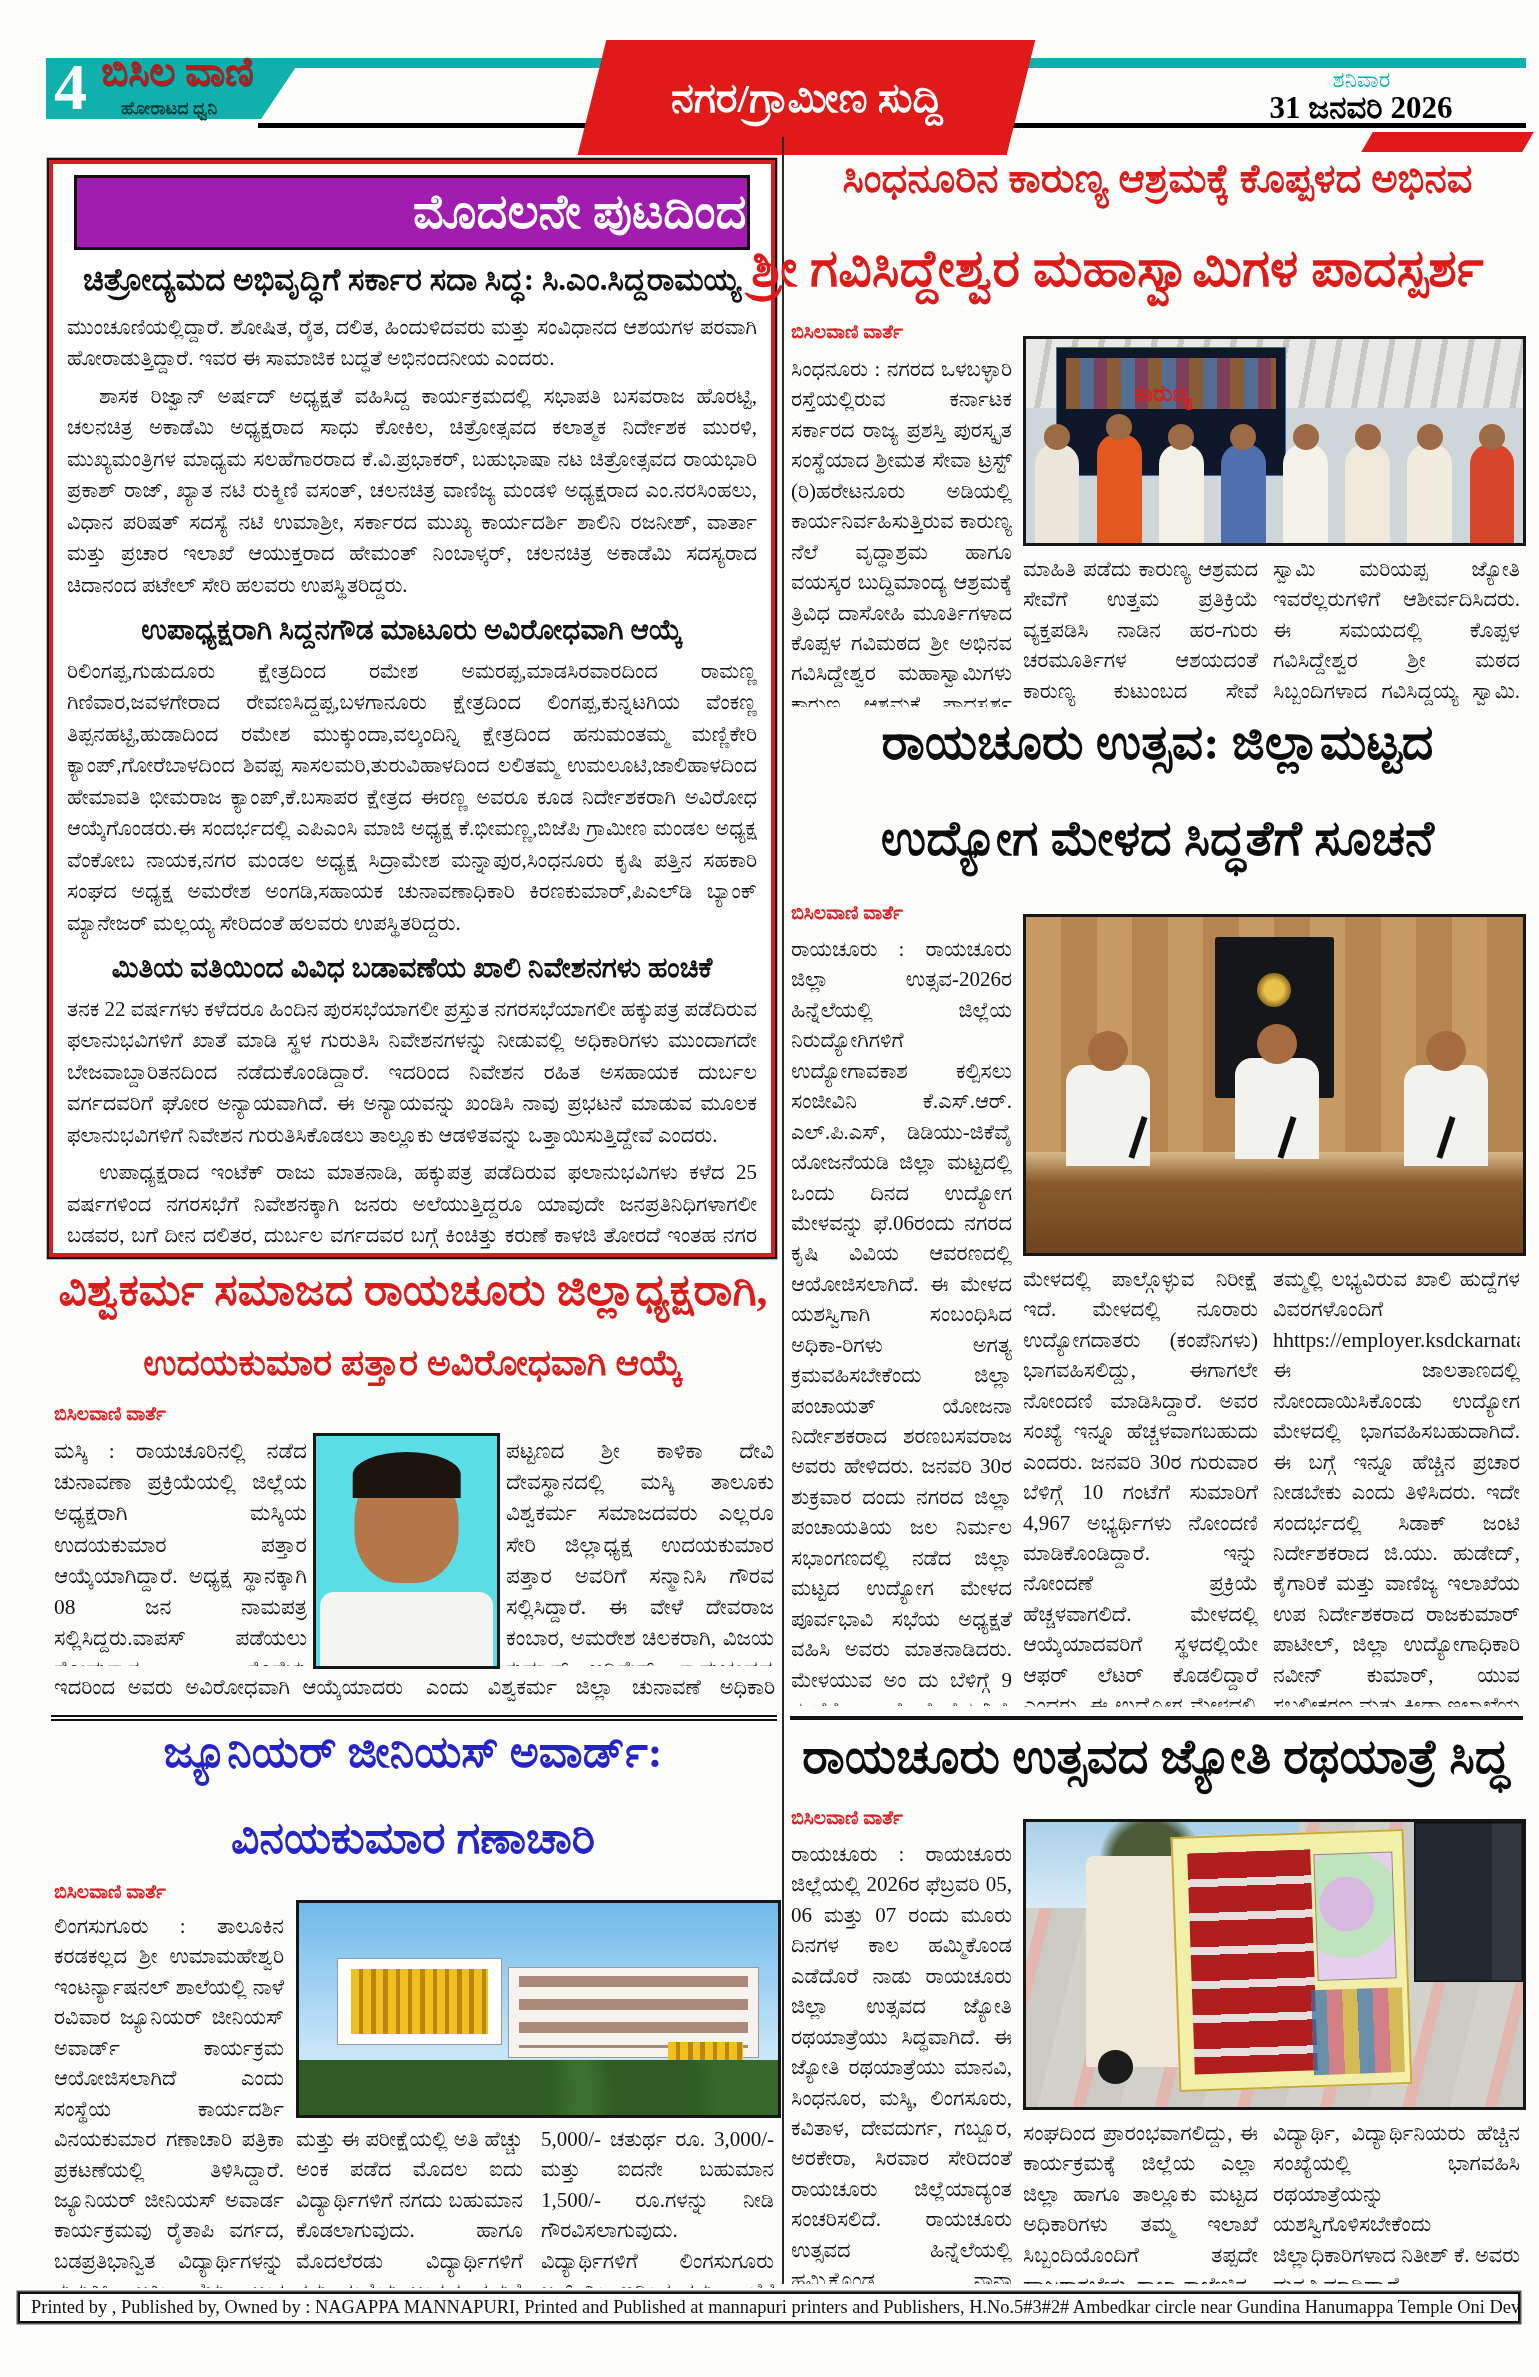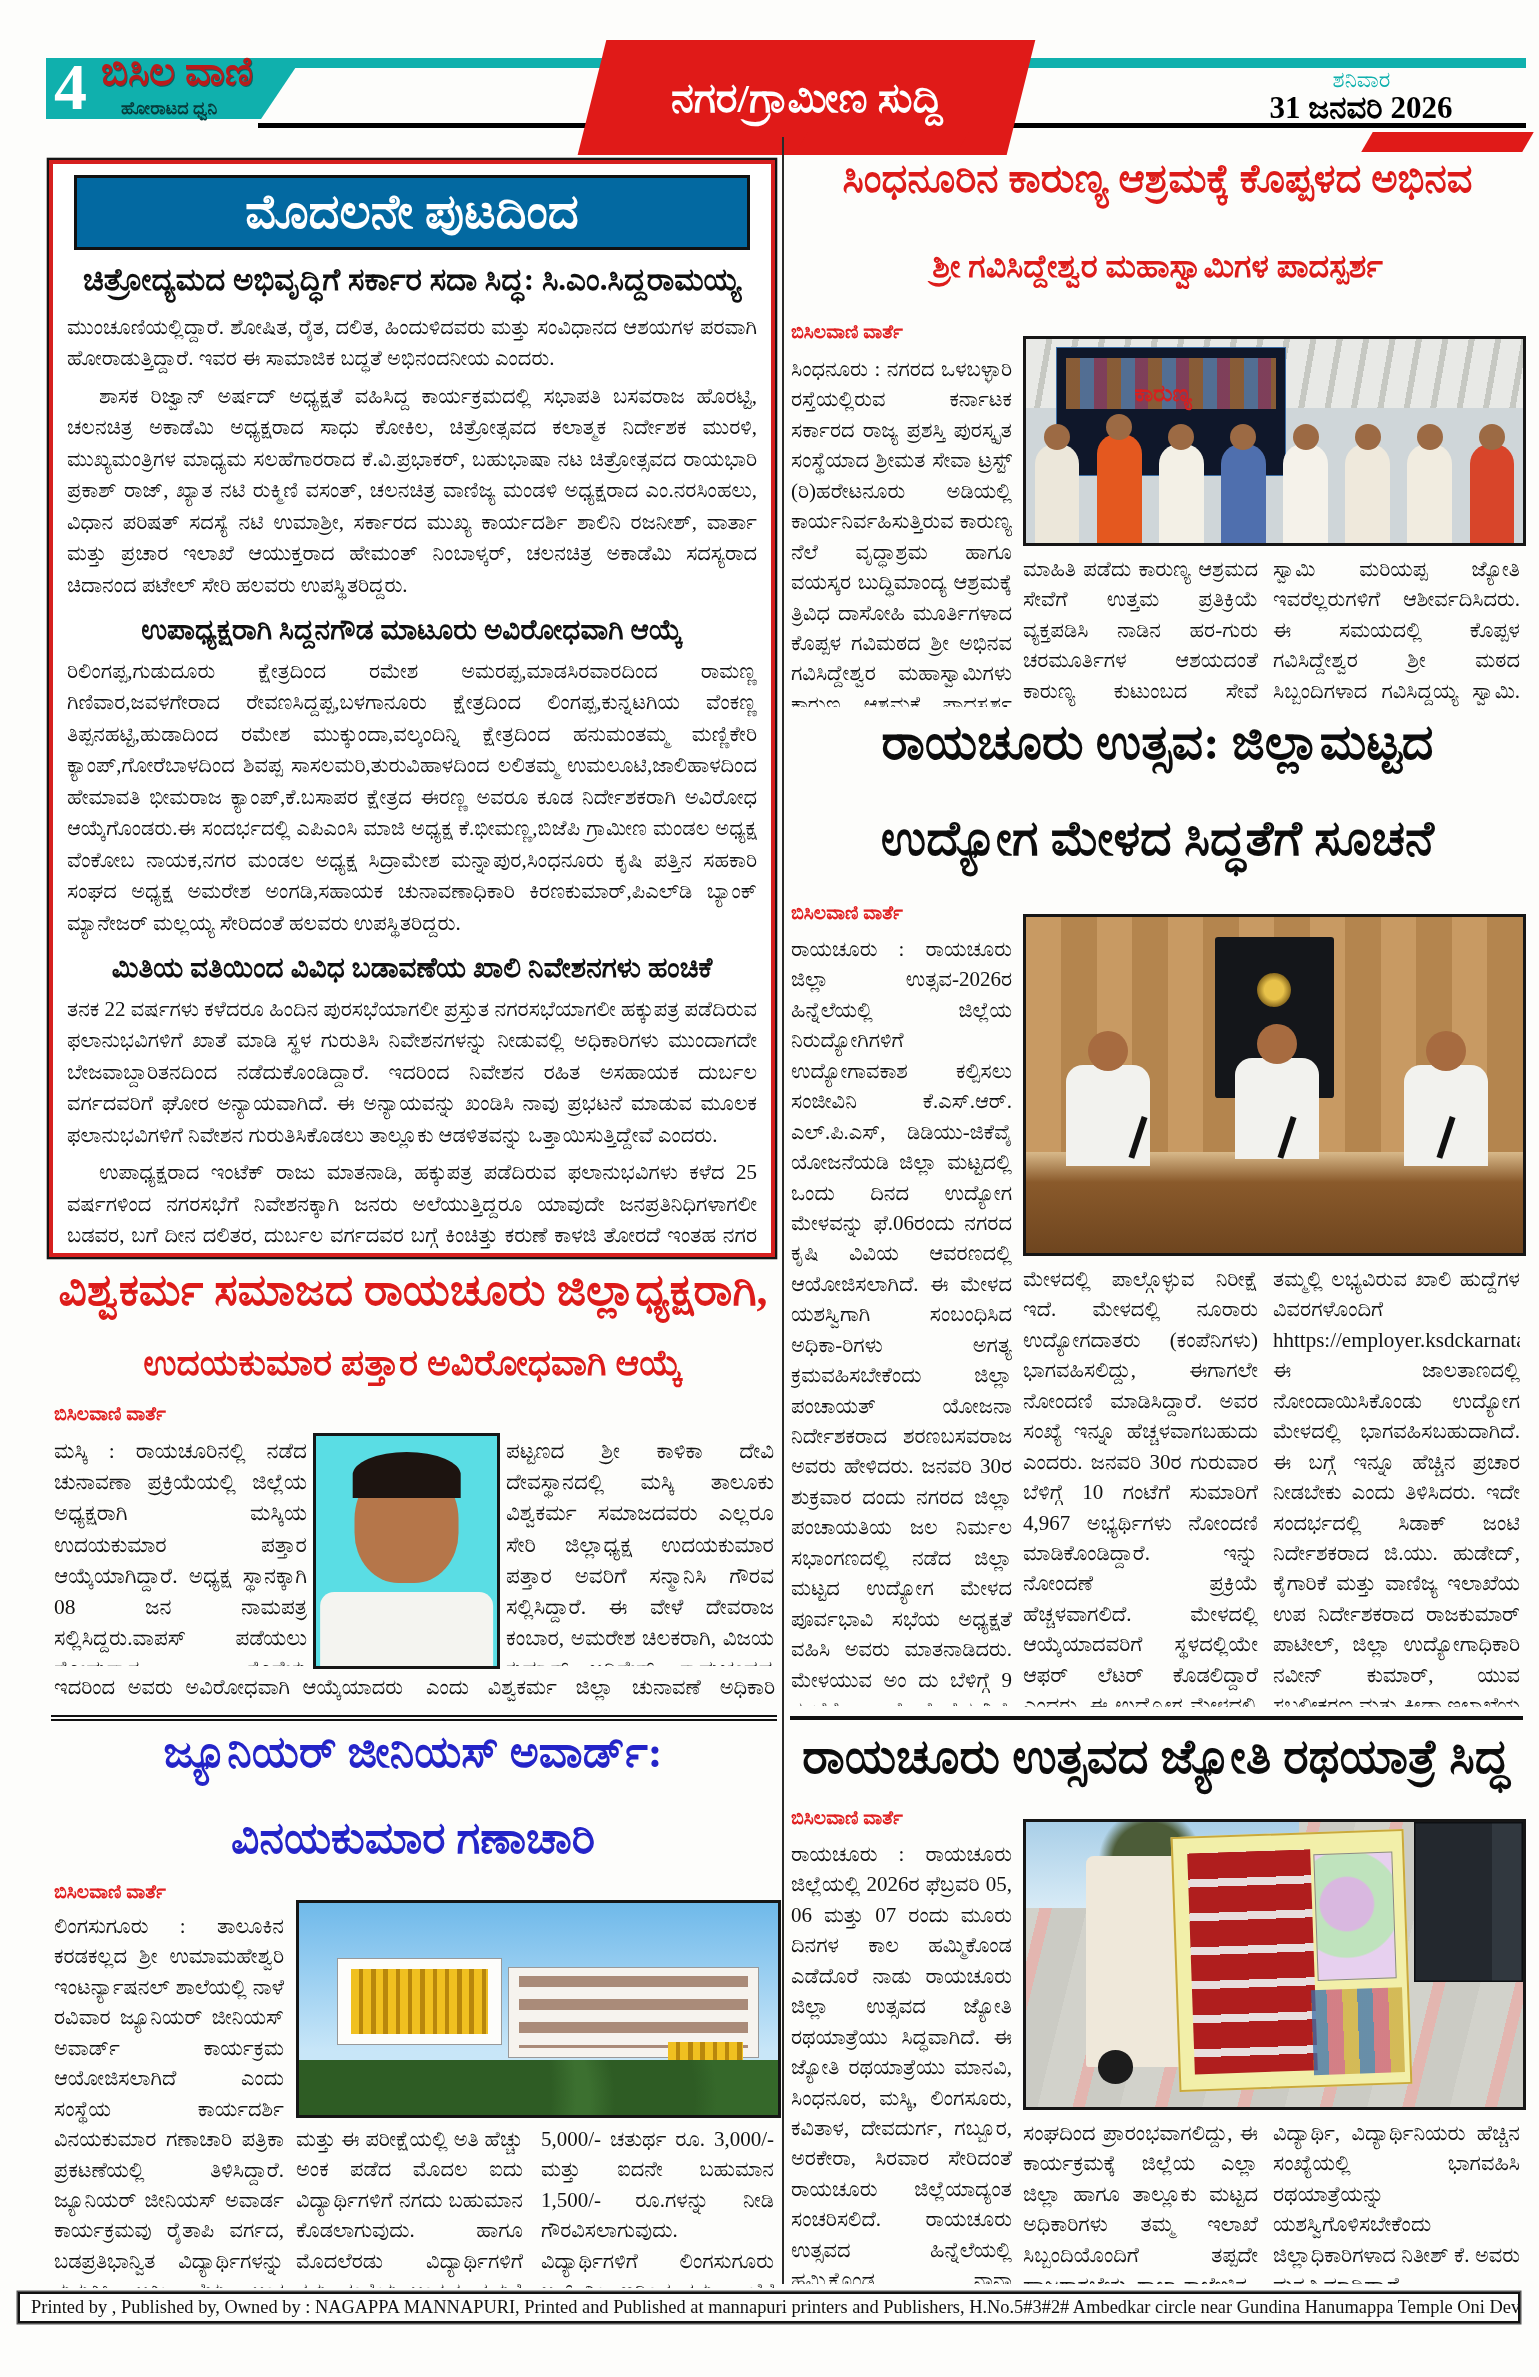--- a/index.html
+++ b/index.html
@@ -23,22 +23,22 @@
   
   .byline{position:absolute;font-size:19px;font-weight:bold;color:#e02020;}
   .body-col{position:absolute;font-size:21.5px;line-height:1.45;text-align:justify;overflow:hidden;}
   .body-col p{margin:0 0 7.7px 0;text-indent:32px;}
   .body-col p.noind{text-indent:0;}
   .photo{position:absolute;border:3.1px solid #161616;overflow:hidden;background:#cfd6d9;}
   .hrule{position:absolute;height:3.1px;background:#111;}
   
   .front-box{position:absolute;left:49px;top:160px;width:726px;height:1097px;border:4.6px solid #d6201f;
         box-shadow:0 0 0 2.3px #151515;background:#fff;padding:7.7px 14px;box-sizing:border-box;overflow:hidden;}
-  .front-banner{width:97%;margin:3.1px auto 10.7px auto;background:#0369a1;border:3.1px solid #111;color:#fff;
-        text-align:center;font-size:48px;font-weight:bold;padding:6.1px 0;}
+  .front-banner{width:97%;margin:3.1px auto 10.7px auto;background:#a21caf;border:3.1px solid #111;color:#fff;
+        text-align:right;font-size:48px;font-weight:bold;padding:6.1px 0;}
   .front-headline{font-size:31px;font-weight:bold;text-align:center;line-height:1.25;margin:7.7px 0 12.3px 0;}
   .front-sub{font-size:28px;font-weight:bold;text-align:center;margin:12.3px 0 9.2px 0;}
   .front-box p{font-size:21px;line-height:1.5;text-align:justify;margin:0 0 6.1px 0;text-indent:32px;}
   .front-box p.noind{text-indent:0;}
   
   .hl-red{position:absolute;text-align:center;font-weight:bold;color:#dd1c1a;}
   .hl-blue{position:absolute;text-align:center;font-weight:bold;color:#2424c8;}
   .hl-black{position:absolute;text-align:center;font-weight:bold;color:#0d0d0d;}
   .corner-flag{position:absolute;top:132px;width:161px;height:20px;background:#e01a18;transform:skewX(-30deg);}
   
@@ -186,21 +186,21 @@
   <div class="body-col" style="left:296px;top:2124px;width:227px;height:164px;font-size:21px;">
     <p class="noind">ಮತ್ತು ಈ ಪರೀಕ್ಷೆಯಲ್ಲಿ ಅತಿ ಹೆಚ್ಚು ಅಂಕ ಪಡೆದ ಮೊದಲ ಐದು ವಿದ್ಯಾರ್ಥಿಗಳಿಗೆ ನಗದು ಬಹುಮಾನ ಕೊಡಲಾಗುವುದು. ಹಾಗೂ ಮೊದಲೆರಡು ವಿದ್ಯಾರ್ಥಿಗಳಿಗೆ ನಮ್ಮ ಸಂಸ್ಥೆಯ ಆಂಗ್ಲಮಾಧ್ಯಮಕ್ಕೆ ಉಚಿತ ಶಿಕ್ಷಣ ಕಲ್ಪಿಸಲಾಗುವುದು. ಅತಿ ಹೆಚ್ಚು ಅಂಕಪಡೆದವರಿಗೆ ಪ್ರಥಮ ರೂ. 10,000/-, ದ್ವಿತೀಯ ರೂ. 8,000/-, ತೃತೀಯ ರೂ.</p>
   </div>
   <div class="body-col" style="left:541px;top:2124px;width:233px;height:164px;font-size:21px;">
     <p class="noind">5,000/- ಚತುರ್ಥ ರೂ. 3,000/- ಮತ್ತು ಐದನೇ ಬಹುಮಾನ 1,500/- ರೂ.ಗಳನ್ನು ನೀಡಿ ಗೌರವಿಸಲಾಗುವುದು. ವಿದ್ಯಾರ್ಥಿಗಳಿಗೆ ಲಿಂಗಸುಗೂರು ಬಸ್ ನಿಲ್ದಾಣದಿಂದ ನಮ್ಮ ಶಾಲೆಗೆ ಶಾಲಾ ವಾಹನ ಸೌಲಭ್ಯ ಕೂಡ ಕಲ್ಪಿಸಲಾಗಿದೆ. ಆಸಕ್ತರು ಈ ಕೆಳಗಿನ ಮೊ.ನಂ. 9880353818, 9880340882, 7204652285 ಗೆ ಸಂಪರ್ಕಿಸಲು ಕೋರಲಾಗಿದೆ.</p>
   </div>
 
   <div class="corner-flag" style="left:802px;"></div>
   <div class="corner-flag" style="left:1367px;"></div>
   <div class="hl-red" style="left:791px;top:158px;width:733px;font-size:40px;line-height:1.05;">ಸಿಂಧನೂರಿನ ಕಾರುಣ್ಯ ಆಶ್ರಮಕ್ಕೆ ಕೊಪ್ಪಳದ ಅಭಿನವ</div>
-  <div class="hl-red" style="left:791px;top:242px;width:733px;font-size:32px;line-height:1.05;margin-top:8px;">ಶ್ರೀ ಗವಿಸಿದ್ದೇಶ್ವರ ಮಹಾಸ್ವಾಮಿಗಳ ಪಾದಸ್ಪರ್ಶ</div>
+  <div class="hl-red" style="left:751px;top:242px;width:733px;font-size:52px;line-height:1.05;">ಶ್ರೀ ಗವಿಸಿದ್ದೇಶ್ವರ ಮಹಾಸ್ವಾಮಿಗಳ ಪಾದಸ್ಪರ್ಶ</div>
   <div class="byline" style="left:791px;top:321px;">ಬಿಸಿಲವಾಣಿ ವಾರ್ತೆ</div>
 
   <div class="body-col" style="left:791px;top:354px;width:221px;height:353px;font-size:21px;">
     <p class="noind">ಸಿಂಧನೂರು : ನಗರದ ಒಳಬಳ್ಳಾರಿ ರಸ್ತೆಯಲ್ಲಿರುವ ಕರ್ನಾಟಕ ಸರ್ಕಾರದ ರಾಜ್ಯ ಪ್ರಶಸ್ತಿ ಪುರಸ್ಕೃತ ಸಂಸ್ಥೆಯಾದ ಶ್ರೀಮತ ಸೇವಾ ಟ್ರಸ್ಟ್ (ರಿ)ಹರೇಟನೂರು ಅಡಿಯಲ್ಲಿ ಕಾರ್ಯನಿರ್ವಹಿಸುತ್ತಿರುವ ಕಾರುಣ್ಯ ನೆಲೆ ವೃದ್ಧಾಶ್ರಮ ಹಾಗೂ ವಯಸ್ಕರ ಬುದ್ಧಿಮಾಂದ್ಯ ಆಶ್ರಮಕ್ಕೆ ತ್ರಿವಿಧ ದಾಸೋಹಿ ಮೂರ್ತಿಗಳಾದ ಕೊಪ್ಪಳ ಗವಿಮಠದ ಶ್ರೀ ಅಭಿನವ ಗವಿಸಿದ್ದೇಶ್ವರ ಮಹಾಸ್ವಾಮಿಗಳು ಕಾರುಣ್ಯ ಆಶ್ರಮಕ್ಕೆ ಪಾದಸ್ಪರ್ಶ ಮಾಡಿ ಎಲ್ಲಾ ವೃದ್ಧರ ಹಾಗೂ ಬುದ್ಧಿಮಾಂದ್ಯರ ಯೋಗಕ್ಷೇಮವನ್ನು ವಿಚಾರಿಸಿ ಹಣ್ಣು ಹಂಪಲುಗಳನ್ನು ವಿತರಿಸಿ ಆತ್ಮಸ್ಥೈರ್ಯ ತುಂಬಿದರು. ಈ ಸಮಯದಲ್ಲಿ ಆಶ್ರಮದ ಸಂಪೂರ್ಣ ನಿರ್ವಹಣೆಯ ಬಗ್ಗೆ</p>
   </div>
 
   <div class="photo" style="left:1023px;top:336px;width:497px;height:204px;">
     <div class="roof"></div>
     <div class="ban">
       <div class="ban-dots"></div>

